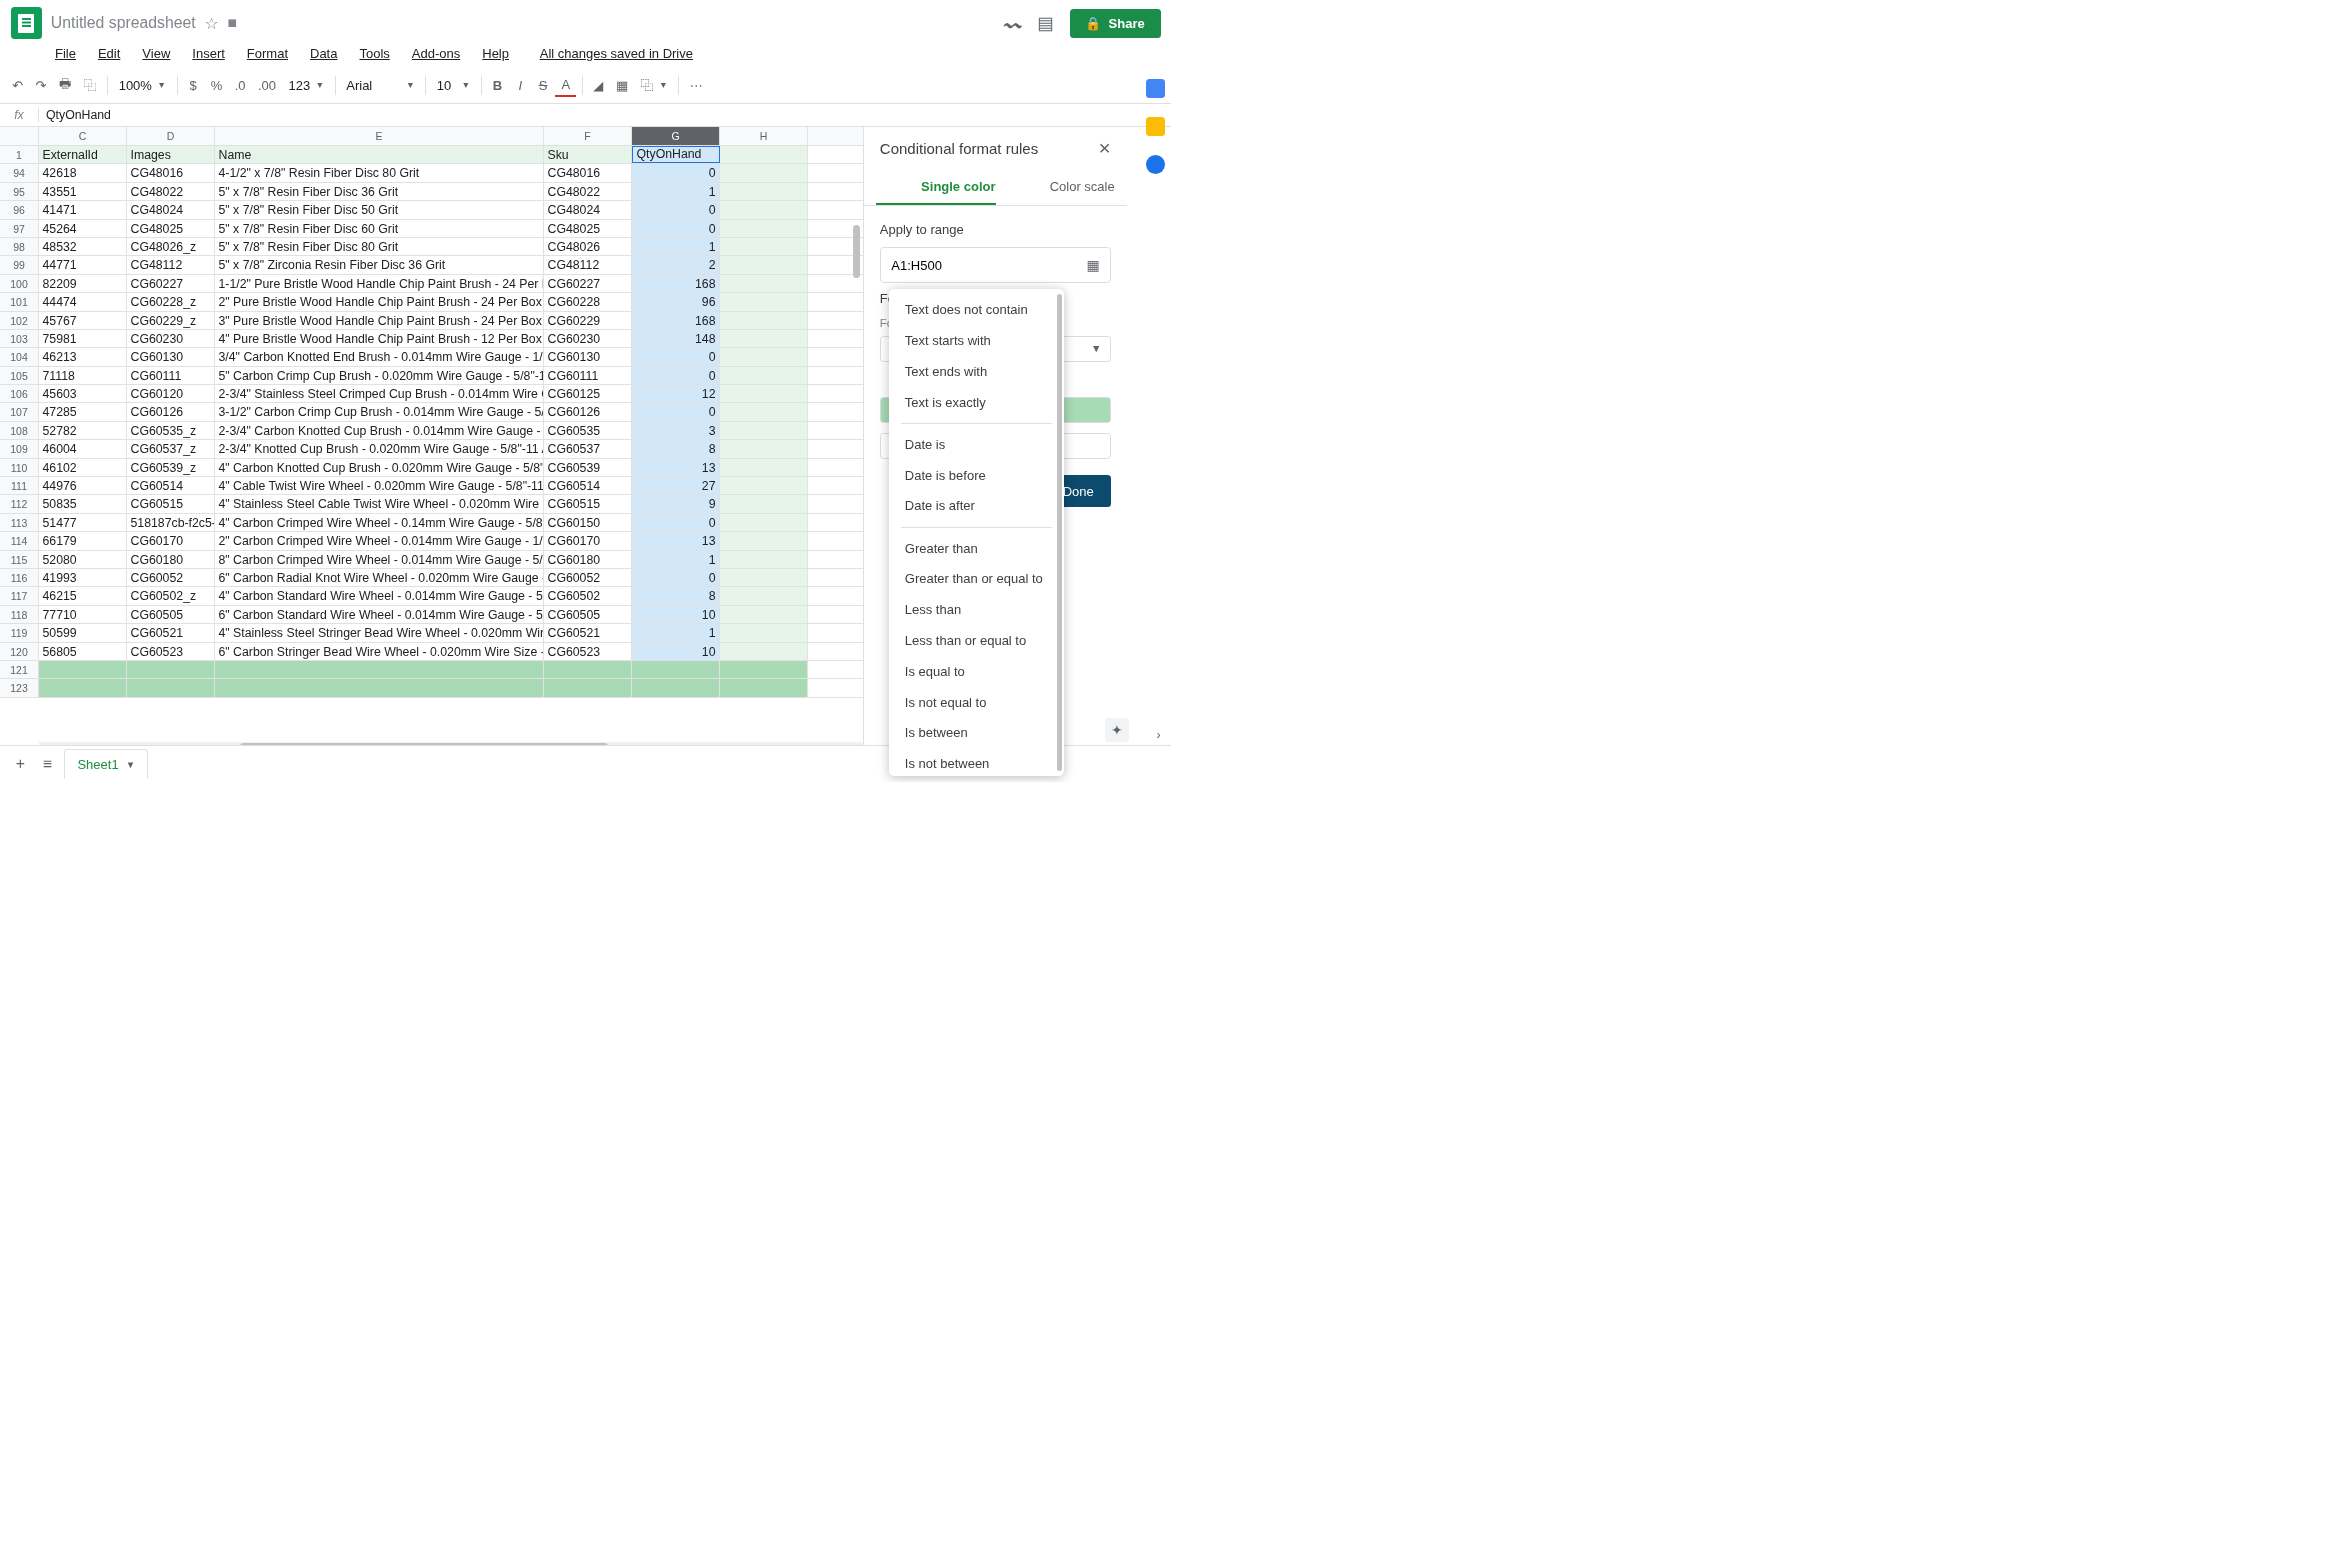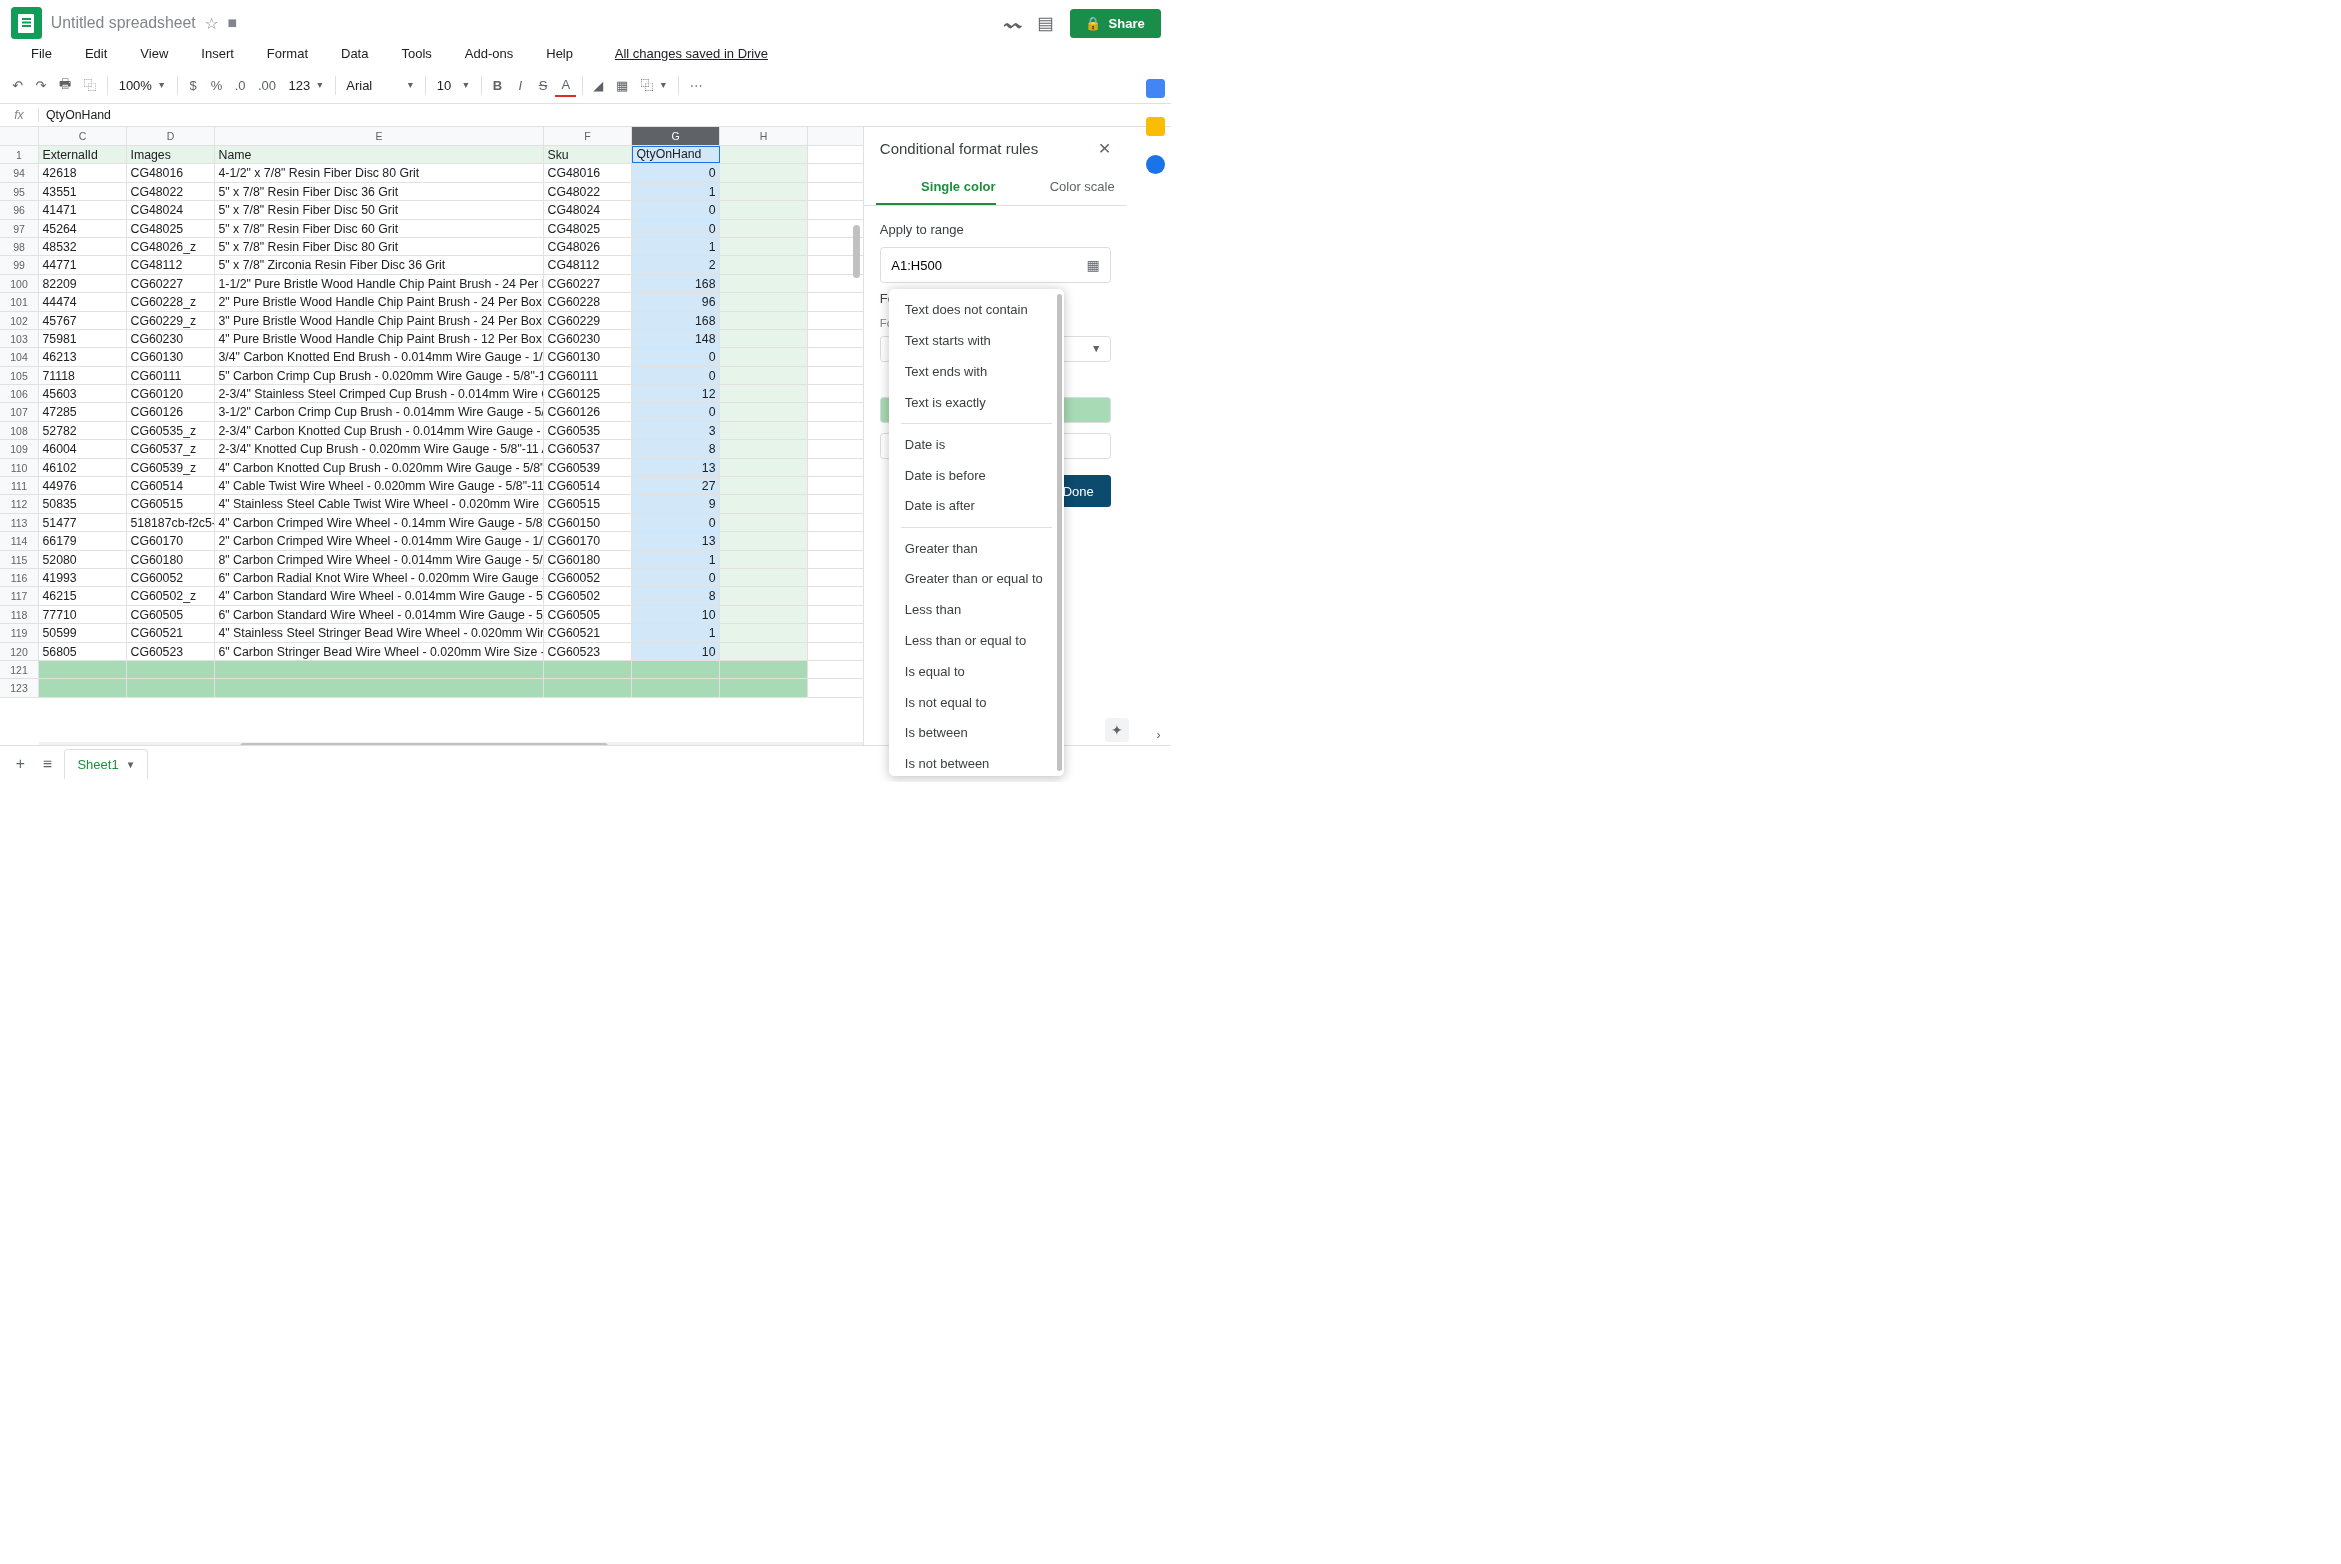--- a/index.html
+++ b/index.html
@@ -7,21 +7,21 @@
 .header { display:flex; align-items:center; padding:7px 10.5px 0 10.5px; height:39px; }
 .logo { width:31.5px; height:31.5px; background:#0f9d58; border-radius:3.5px; display:flex; align-items:center; justify-content:center; position:relative; }
 .logo::after { content:''; width:15.8px; height:19px; background:#fff; border-radius:0.9px; position:absolute; }
 .logo::before { content:''; width:8.8px; height:1.8px; background:#0f9d58; position:absolute; top:10.5px; left:11.4px; z-index:1; box-shadow:0 3.5px 0 #0f9d58, 0 7px 0 #0f9d58; }
 .doc-title { font-size:15.8px; color:#80868b; margin-left:8.8px; }
 .star { margin-left:8.8px; color:#80868b; font-size:15.8px; }
 .folder { margin-left:8.8px; color:#80868b; font-size:15.8px; }
 .header-right { margin-left:auto; display:flex; align-items:center; gap:15.8px; }
 .hr-icon { color:#5f6368; font-size:17.5px; }
 .share-btn { background:#1a8d4a; color:#fff; border:none; border-radius:3.5px; padding:7px 15.8px; font-size:13px; font-weight:600; display:flex; align-items:center; gap:7px; }
-.menubar { display:flex; align-items:center; padding:0 24px; height:28px; gap:19px; }
+.menubar { display:flex; align-items:center; padding:0 48px; height:28px; gap:8px;text-decoration:underline; }
 .menubar span { font-size:13px; color:#202124; padding:3.5px 7px; cursor:pointer; }
 .drive-status { color:#5f6368; text-decoration:underline; margin-left:8.8px; font-size:13px; }
 .toolbar { display:flex; align-items:center; padding:3.5px 7px; height:37px; border-bottom:0.9px solid #e0e0e0; gap:1.8px; }
 .tb-btn { color:#5f6368; padding:3.5px 5.3px; font-size:13px; min-width:21px; text-align:center; cursor:pointer; }
 .tb-sep { width:0.9px; height:19px; background:#e0e0e0; margin:0 3.5px; }
 .tb-sel { display:flex; align-items:center; gap:5.3px; color:#202124; font-size:13px; padding:0 5.3px; }
 .tb-sel .caret { font-size:8.8px; color:#5f6368; }
 .tb-collapse { margin-left:auto; color:#5f6368; padding:3.5px 8.8px; }
 .fx-bar { display:flex; align-items:center; height:23px; border-bottom:0.9px solid #e0e0e0; }
 .fx-label { width:39px; text-align:center; font-style:italic; color:#80868b; font-size:12.3px; border-right:0.9px solid #e0e0e0; }

